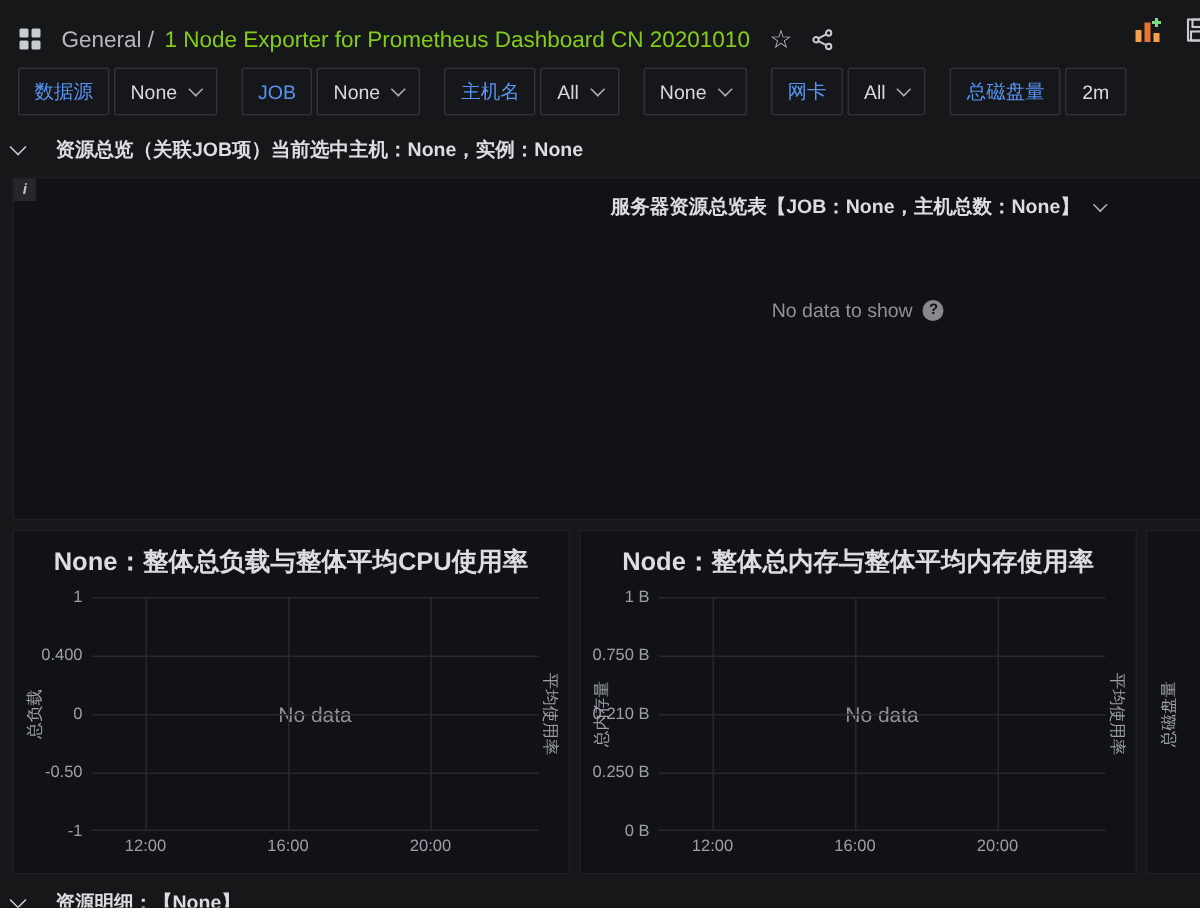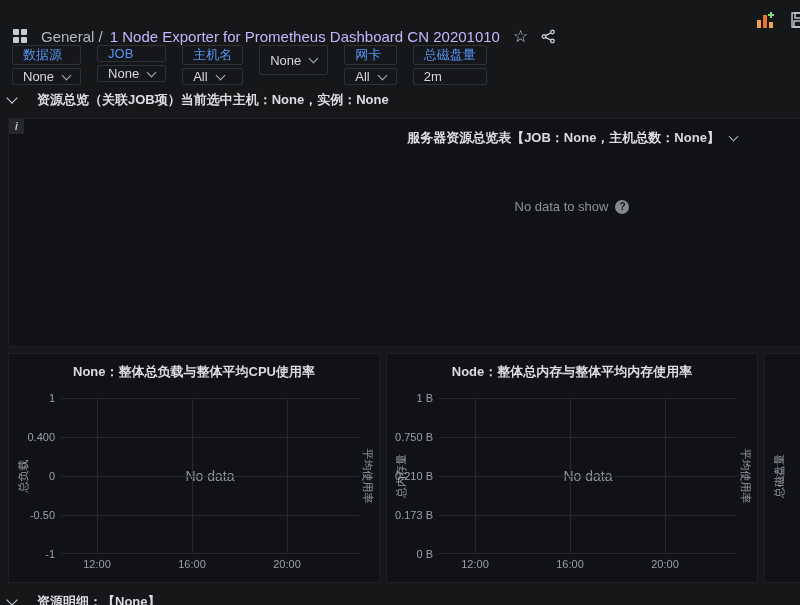--- a/index.html
+++ b/index.html
@@ -5,32 +5,32 @@
   html, body { margin:0; padding:0; }
   body {
     width:800px; height:605px; overflow:hidden; position:relative;
     background:#161719; color:#d8d9da;
     font-family:"Liberation Sans", sans-serif;
   }
   .screen { position:absolute; inset:0; overflow:hidden; }
 
   
   .navbar { position:absolute; top:0; left:0; right:0; height:40px;
-            display:flex; align-items:center; padding:16px 12px; gap:13px; }
+            display:flex; align-items:center; padding:6px 12px; gap:13px; }
   .icon-btn { display:flex; align-items:center; justify-content:center; cursor:pointer; flex:none; }
   .nav-title { font-size:15px; white-space:nowrap; display:flex; gap:7px; cursor:pointer; }
   .nav-title .folder { color:#b4b8bd; }
-  .nav-title .dash-name { color:#c4b5fd; }
+  .nav-title .dash-name { color:#84cc16; }
   .star { font-size:17px; color:#c7ccd1; line-height:1; }
   .nav-right { position:absolute; right:-8px; top:0; height:40px;
                display:flex; align-items:center; gap:14px; }
 
   
   .submenu { position:absolute; top:45px; left:12px; height:30px; display:flex; gap:16px; }
-  .vargroup { display:flex; gap:3px;flex-direction:column; }
+  .vargroup { display:flex; gap:3px; }
   .chip { height:30px; display:flex; align-items:center; padding:0 10px;
           border:1px solid #2c3235; background:#15171b; border-radius:2px;
           font-size:13px; white-space:nowrap; }
   .chip.lbl { color:#5794f2; font-weight:500; }
   .chip.val { color:#d8d9da; gap:9px; cursor:pointer; }
   .chev { width:6px; height:6px; border-right:1.4px solid #aab0b6; border-bottom:1.4px solid #aab0b6;
           display:inline-block; transform:rotate(45deg); margin-top:-3px; flex:none; }
   .chev.big { width:7px; height:7px; border-color:#d0d3d7; }
 
   
@@ -50,21 +50,21 @@
               font-size:13px; font-weight:700; color:#dcdde0; cursor:pointer; }
   .tp-msg { position:absolute; top:80px; left:0; width:100%;
             display:flex; justify-content:center; align-items:center; gap:7px;
             color:#8e9297; font-size:13px; }
   .qcircle { width:14px; height:14px; border-radius:50%; background:#85888c; color:#111217;
              font-size:10px; font-weight:700; display:flex; align-items:center; justify-content:center; }
 
   
   .graph { top:353px; width:370px; height:228px; }
   .g-title { position:absolute; top:9px; left:0; right:0; text-align:center;
-             font-size:13px; font-weight:700; color:#dcdde0; cursor:pointer; white-space:nowrap; }
+             font-size:17px; font-weight:700; color:#dcdde0; cursor:pointer; white-space:nowrap; }
   .plot { position:absolute; left:52px; top:44px; width:298px; height:156px; }
   .gridline { position:absolute; background:#26282e; }
   .gridline.h { left:0; right:0; height:1px; }
   .gridline.v { top:0; bottom:0; width:1px; }
   .nodata { position:absolute; left:50%; top:50%; transform:translate(-50%,-50%);
             color:#8e9297; font-size:14px; }
   .ytick { position:absolute; left:0; width:46px; text-align:right;
            font-size:11px; color:#9aa0a6; line-height:13px; }
   .xtick { position:absolute; top:204px; transform:translateX(-50%);
            font-size:11px; color:#9aa0a6; }
@@ -204,21 +204,21 @@
       </div>
   </section>
 
   <section class="panel graph" style="left:386px">
     <div class="g-title">Node：整体总内存与整体平均内存使用率</div>
     <div class="ylab rot-l">总内存量</div>
     <div class="ylab rot-r">平均使用率</div>
     <div class="ytick" style="top:38px">1 B</div>
     <div class="ytick" style="top:77px">0.750 B</div>
     <div class="ytick" style="top:116px">0.210 B</div>
-    <div class="ytick" style="top:155px">0.173 B</div>
+    <div class="ytick" style="top:155px">0.250 B</div>
     <div class="ytick" style="top:194px">0 B</div>
     <div class="xtick" style="left:88px">12:00</div>
     <div class="xtick" style="left:183px">16:00</div>
     <div class="xtick" style="left:278px">20:00</div>
     <div class="plot">
       <div class="nodata">No data</div>
     <i class="gridline h" style="top: calc(0% + 0px);"></i>
         <i class="gridline h" style="top: calc(25% + 0px);"></i>
         <i class="gridline h" style="top: calc(50% + 0px);"></i>
         <i class="gridline h" style="top: calc(75% + 0px);"></i>

